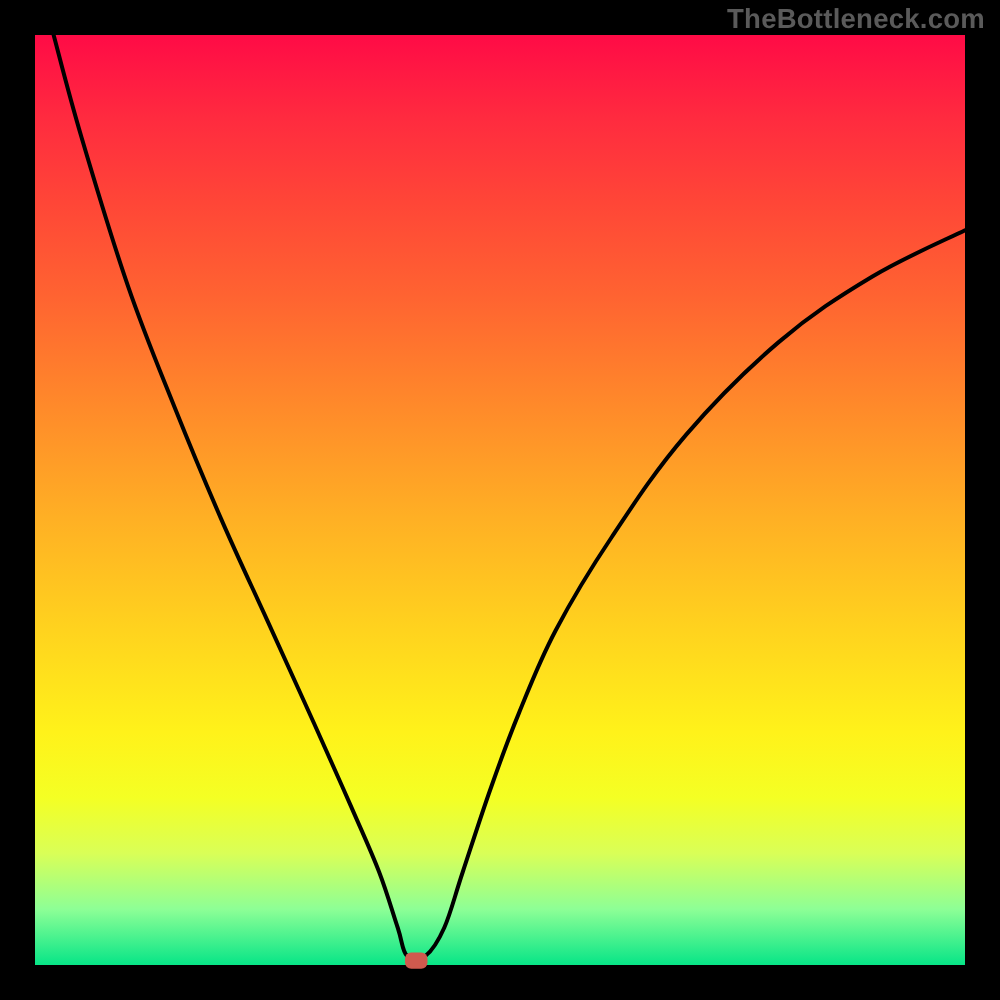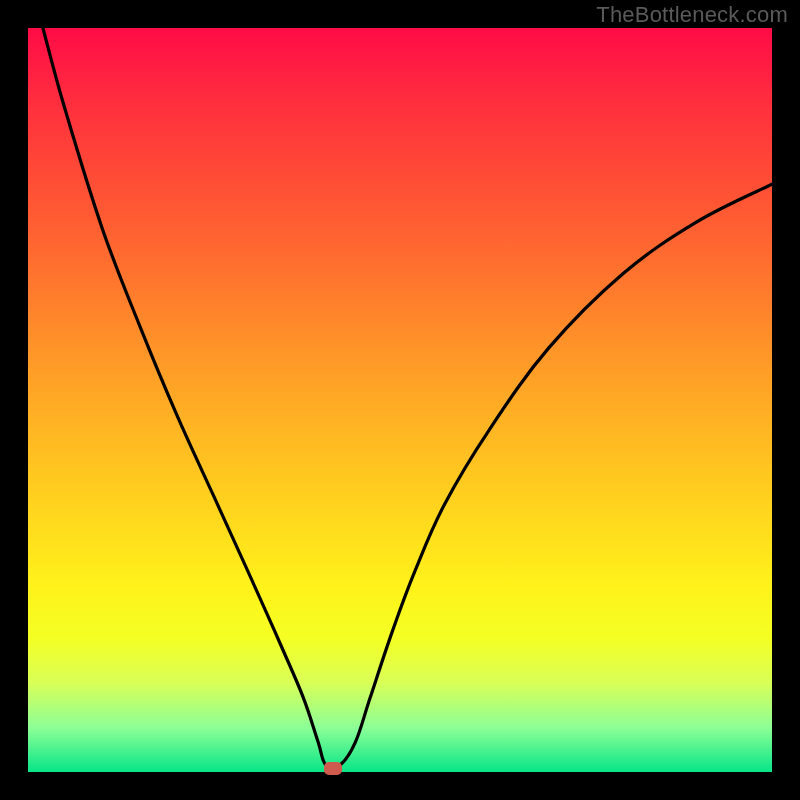--- a/index.html
+++ b/index.html
@@ -9,21 +9,21 @@
     width: 800px;
     height: 800px;
     background: #000;
   }
   .watermark {
     position: absolute;
     top: 2px;
     right: 12px;
     font-family: Arial, Helvetica, sans-serif;
     font-size: 22px;
-    font-weight: normal;
+    font-weight: bold;
     color: #5a5a5a;
     letter-spacing: 0.2px;
   }
   .plot {
     position: absolute;
     left: 28px;
     top: 28px;
     width: 744px;
     height: 744px;
     background: linear-gradient(to bottom,

